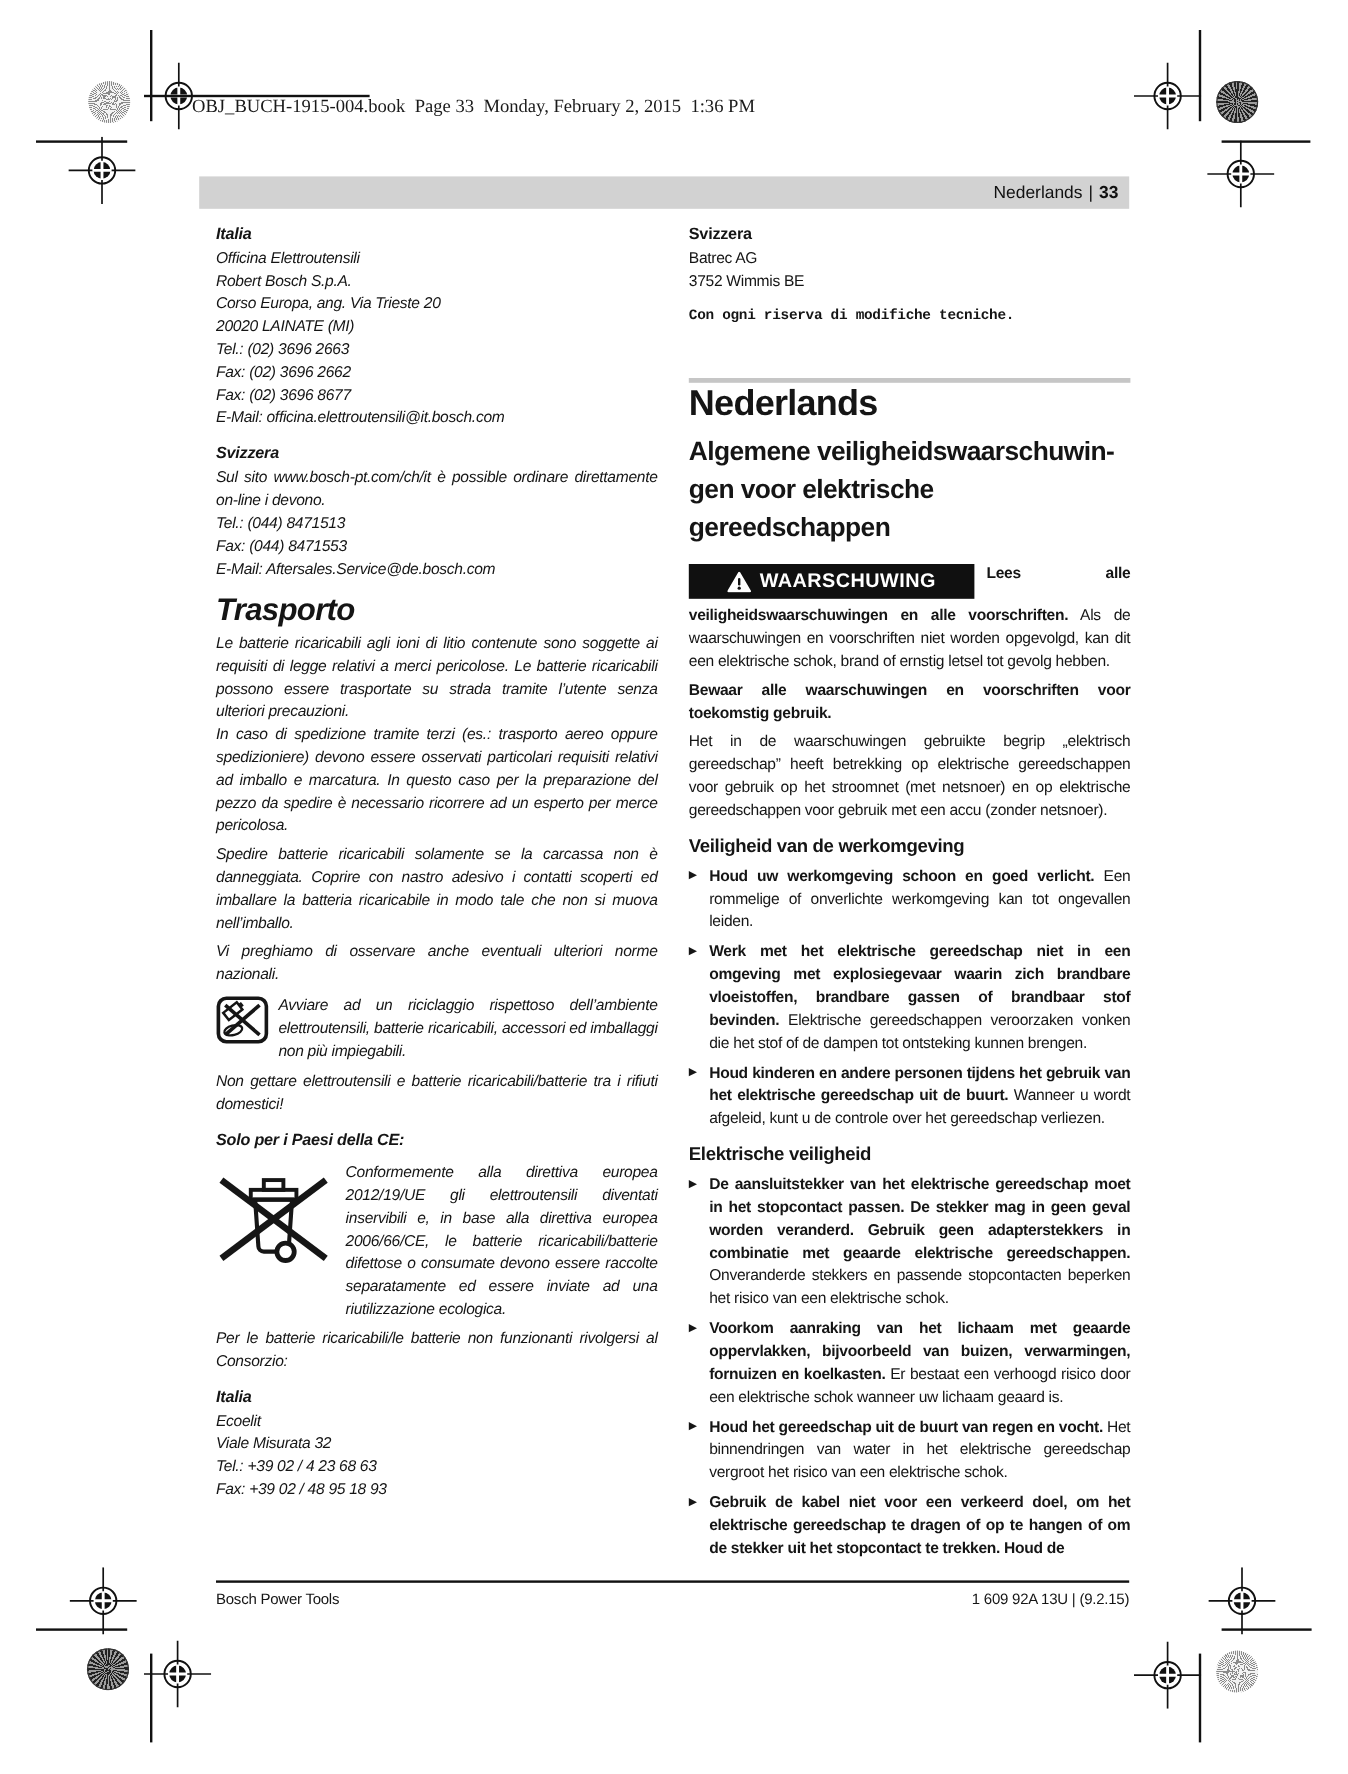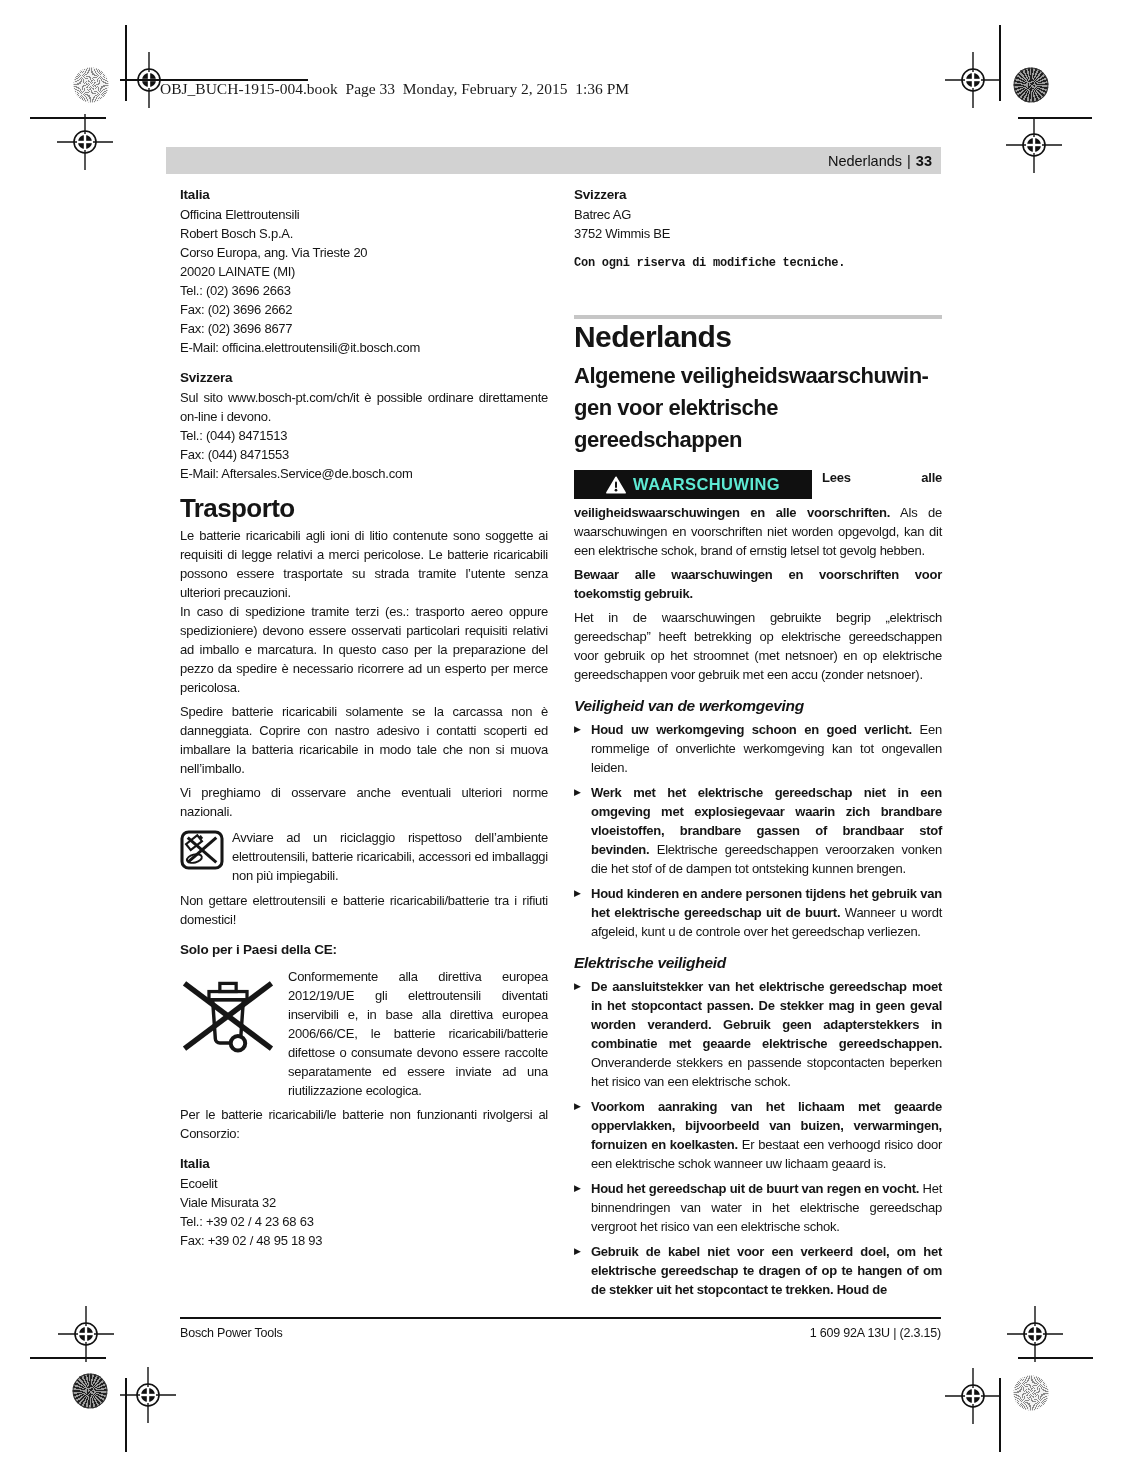--- a/index.html
+++ b/index.html
@@ -33,44 +33,44 @@
     font-size:14.5px;color:#111;
   }
   .header-bar .sep{margin:0 5px;}
   .header-bar .pg{font-weight:bold;}
   
   .col{
     position:absolute;top:183px;width:368px;
     font-size:13px;line-height:19px;letter-spacing:-0.25px;
     text-align:justify;
   }
-  .col-left{left:180px;}
+  .col-left{left:180px;font-style:italic;}
   .col-right{left:574px;}
   .b{font-weight:bold;}
   h4{font-size:13.5px;margin:11px 0 1px;text-align:left;letter-spacing:-0.2px;}
   h4.first{margin-top:2px;}
   .addr div{text-align:left;}
   h1{font-size:26px;margin:16px 0 8px;text-align:left;letter-spacing:-0.6px;}
   h1.lang{font-size:30px;margin:8px 0 0;}
   h2{font-size:22px;line-height:32px;margin:14px 0 8px;text-align:left;letter-spacing:-0.5px;}
-  h3{font-size:15.5px;margin:12px 0 5px;text-align:left;letter-spacing:-0.3px;font-style:italic;}
+  h3{font-size:15.5px;margin:12px 0 5px;text-align:left;letter-spacing:-0.3px;}
   p{margin:0 0 5px;}
   p.tight{margin:0;}
   .notice{font-size:12px;font-weight:bold;margin-top:11px;text-align:left;font-family:Liberation Mono, monospace;}
   .divider{height:4px;background:#c6c6c6;margin:42px 0 8px;}
   
   .icon-para{position:relative;padding-left:52px;margin:7px 0 6px;min-height:44px;}
   .icon-para .ip-icon{position:absolute;left:0;top:2px;}
   
   .weee-para{position:relative;padding-left:108px;margin:8px 0 5px;min-height:100px;}
   .weee-para .ip-icon{position:absolute;left:0;top:3px;}
   
   .warnpara{margin:12px 0 5px;}
   .warnbox{
-    float:left;width:238px;height:29px;background:#101010;color:#5eead4;
+    float:left;width:238px;height:29px;background:#101010;color:#ffffff;
     display:flex;align-items:center;justify-content:center;gap:7px;
     margin:2px 10px 4px 0;
   }
   .warnbox .lbl{font-weight:bold;font-size:16.5px;letter-spacing:0.4px;}
   
   .bullet{position:relative;padding-left:17px;margin:0 0 6px;}
   .bullet .mk{position:absolute;left:0;top:0;font-size:9px;line-height:19px;}
   
   .footer-rule{position:absolute;left:180px;top:1317px;width:761px;height:1.5px;background:#111;}
   .footer-left{position:absolute;left:180px;top:1326px;font-size:12.5px;letter-spacing:-0.2px;}
@@ -309,13 +309,13 @@
     <span class="b">Houd het gereedschap uit de buurt van regen en vocht.</span><span> Het binnendringen van water in het elektrische gereedschap vergroot het risico van een elektrische schok.</span>
   </div>
   <div class="bullet">
     <span class="mk">▶</span>
     <span class="b">Gebruik de kabel niet voor een verkeerd doel, om het elektrische gereedschap te dragen of op te hangen of om de stekker uit het stopcontact te trekken. Houd de</span><span></span>
   </div>
 </div>
 
 <div class="footer-rule"></div>
 <div class="footer-left">Bosch Power Tools</div>
-<div class="footer-right">1 609 92A 13U | (2.3.15)</div>
+<div class="footer-right">1 609 92A 13U | (9.2.15)</div>
 
 </body></html>

